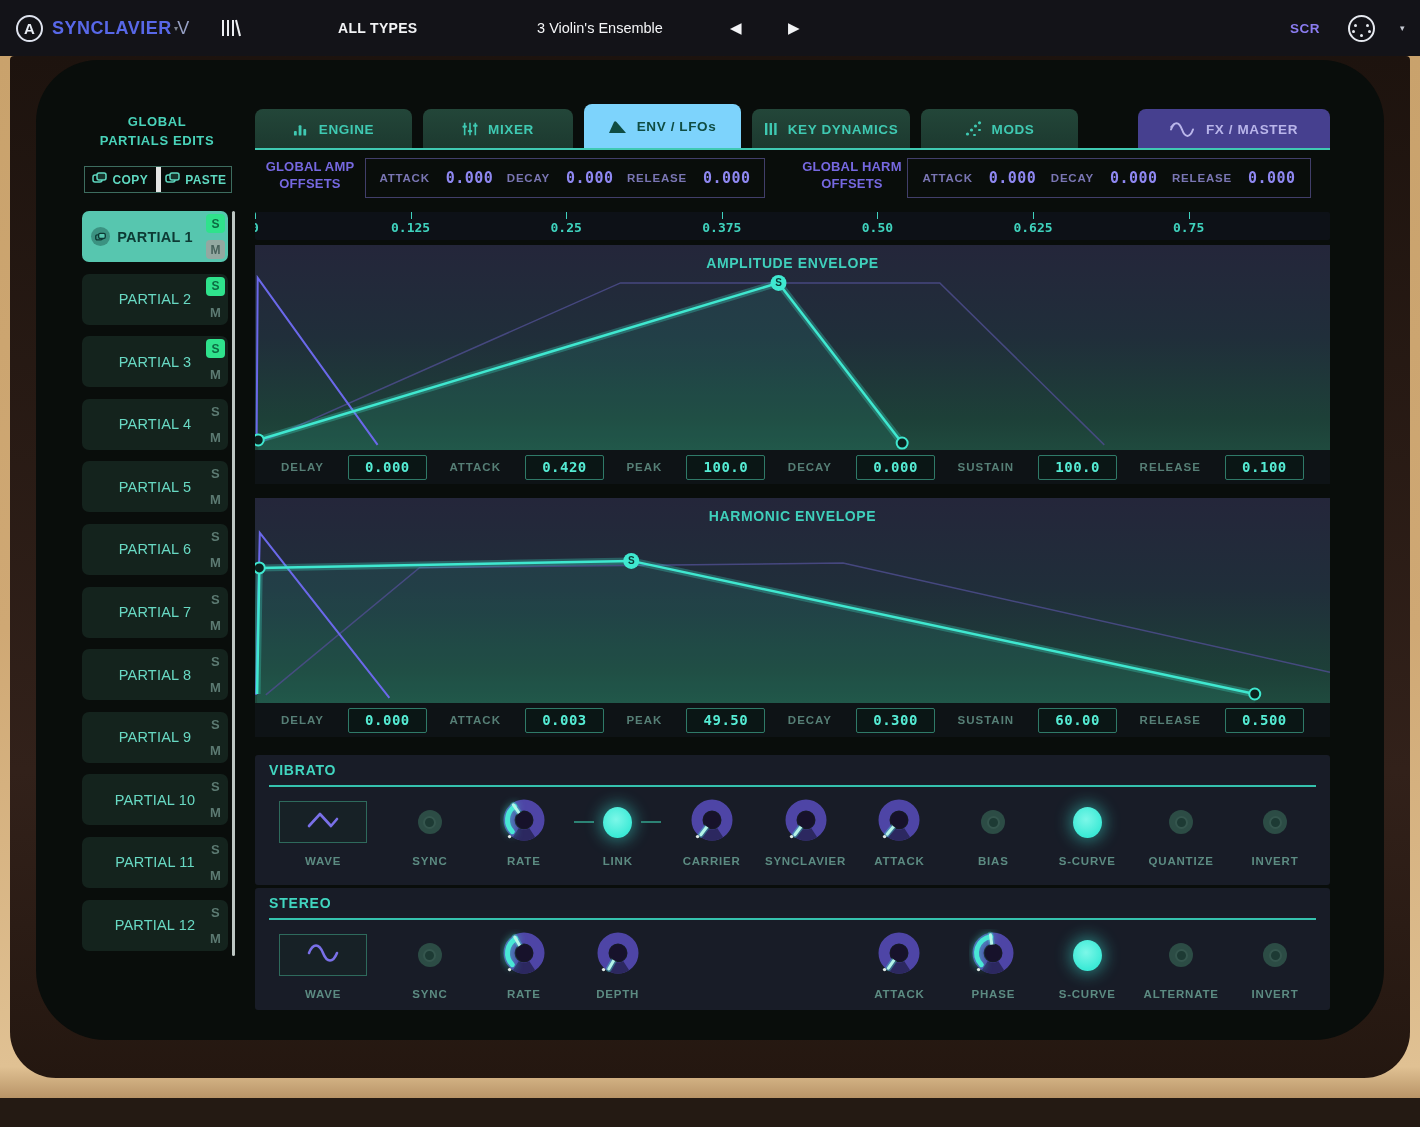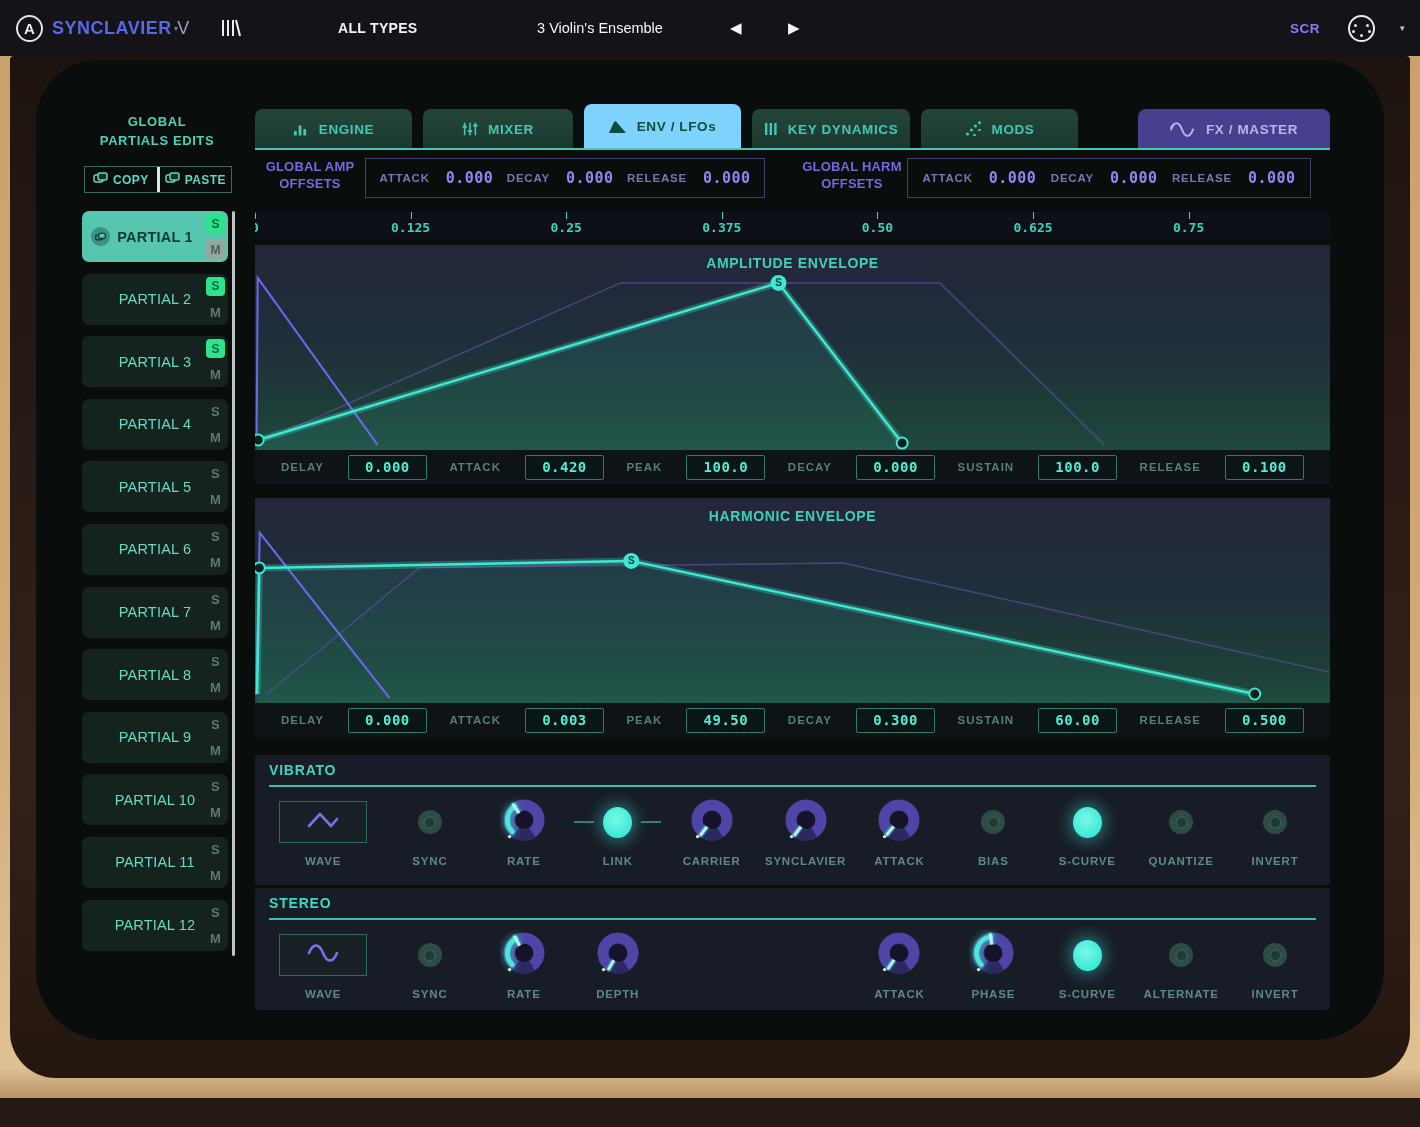--- a/index.html
+++ b/index.html
@@ -30,21 +30,21 @@
   .bottombar{position:absolute;left:0;top:1098px;width:1420px;height:29px;background:#0f1115;display:flex;align-items:center;justify-content:flex-end;gap:10px;padding-right:10px;z-index:30;}
   .statlbl{color:#767c86;font-size:12.5px;}
   .statbtn{background:#23262c;color:#eceef1;font-size:12.5px;padding:3px 24px;border-radius:2px;}
   .meter{width:46px;height:15px;background:#16181d;position:relative;}
   .meter i{position:absolute;left:2px;top:1px;width:2px;height:13px;background:#e8eaee;}
 
   
   .sidebar-title{position:absolute;left:36px;top:52px;width:170px;text-align:center;color:#49d3ba;font-weight:700;font-size:13px;letter-spacing:.6px;line-height:19px;}
   .clip-row{position:absolute;left:48px;top:106px;width:148px;height:27px;display:flex;border:1px solid #3d6c5f;}
   .clip-btn{flex:1;display:flex;align-items:center;justify-content:center;gap:5px;color:#5fd8c0;font-size:12px;font-weight:700;letter-spacing:.4px;}
-  .clip-btn + .clip-btn{border-left:3px solid #e5e5e5;}
+  .clip-btn + .clip-btn{border-left:5px solid #e5e5e5;}
   #partial-list{position:absolute;left:46px;top:151px;width:146px;}
   .partial{position:relative;height:51px;margin-bottom:11.6px;border-radius:7px;background:#14231d;display:flex;align-items:center;justify-content:center;color:#68d9c3;font-size:14.5px;font-weight:400;letter-spacing:.2px;}
   .partial.selected{background:#57c6af;color:#0d3a34;font-weight:700;}
   .p-copy{position:absolute;left:9px;top:16px;width:19px;height:19px;border-radius:50%;background:rgba(10,50,44,.35);display:flex;align-items:center;justify-content:center;}
   .sm-col{position:absolute;right:3px;top:3px;bottom:3px;width:19px;display:flex;flex-direction:column;justify-content:space-between;align-items:center;}
   .badge{width:19px;height:19px;border-radius:4px;display:flex;align-items:center;justify-content:center;font-size:12px;font-weight:700;}
   .badge.s-on{background:#2fe28c;color:#0c6a42;}
   .badge.m-badge{background:#93a8a1;color:#46605a;}
   .sm-letter{color:#5c7a72;font-size:13px;font-weight:700;line-height:19px;}
   .scrollbar{position:absolute;left:196px;top:151px;width:3px;height:745px;background:#dde8e4;border-radius:2px;opacity:.85;}

